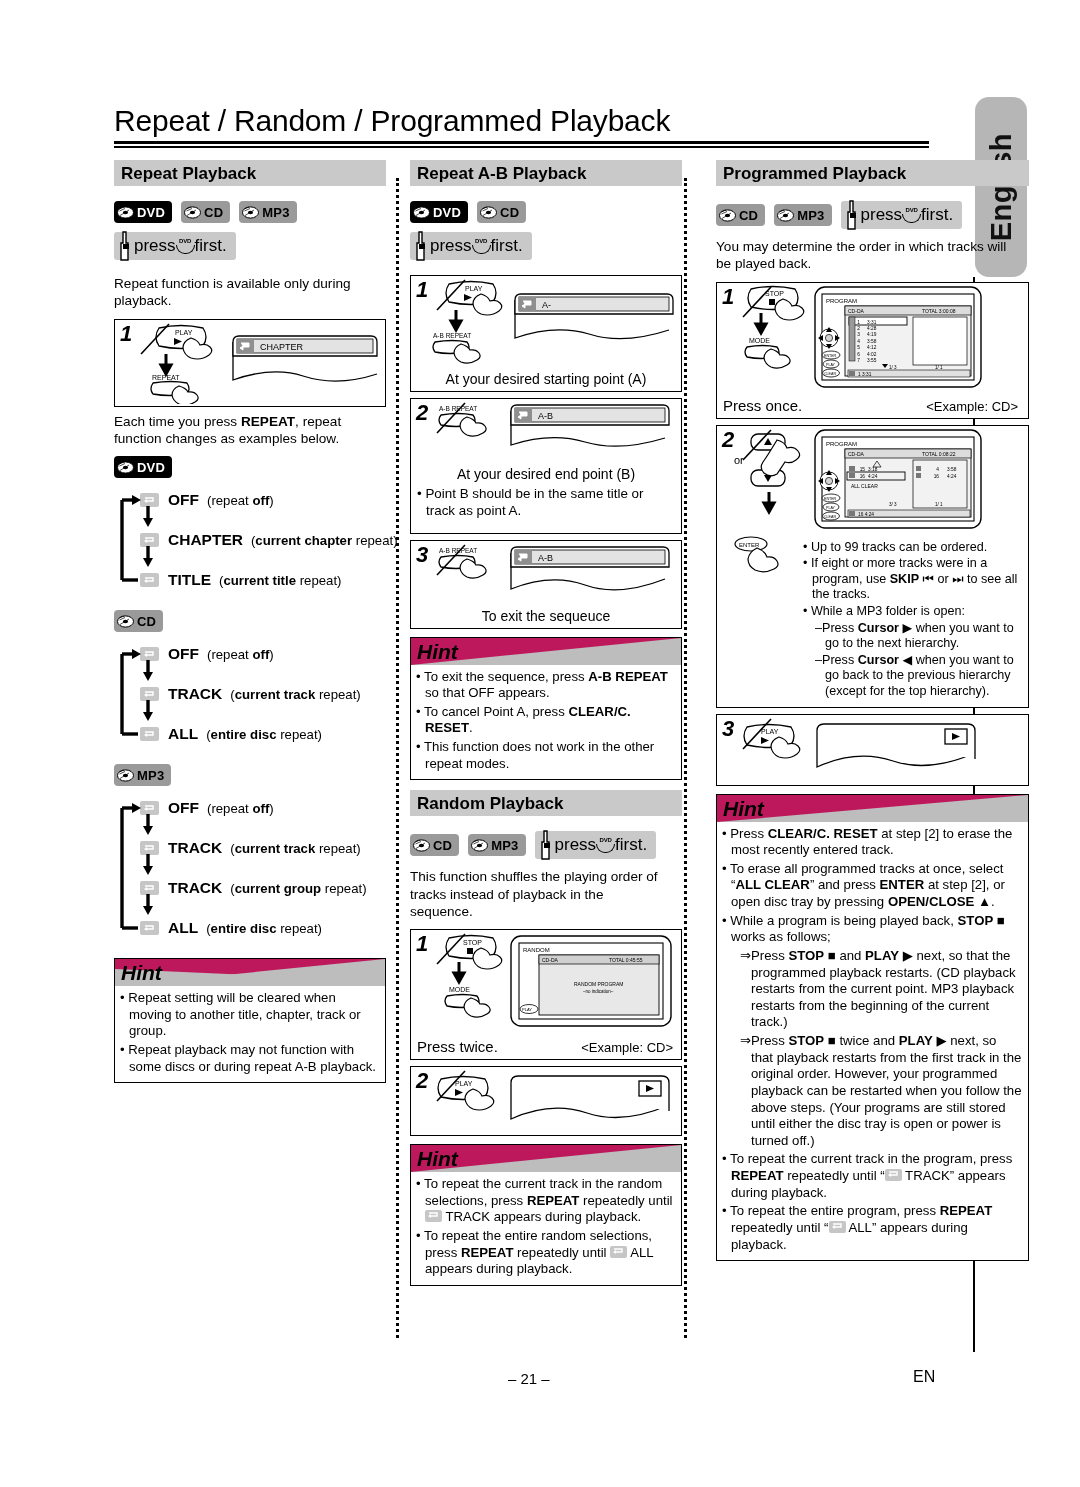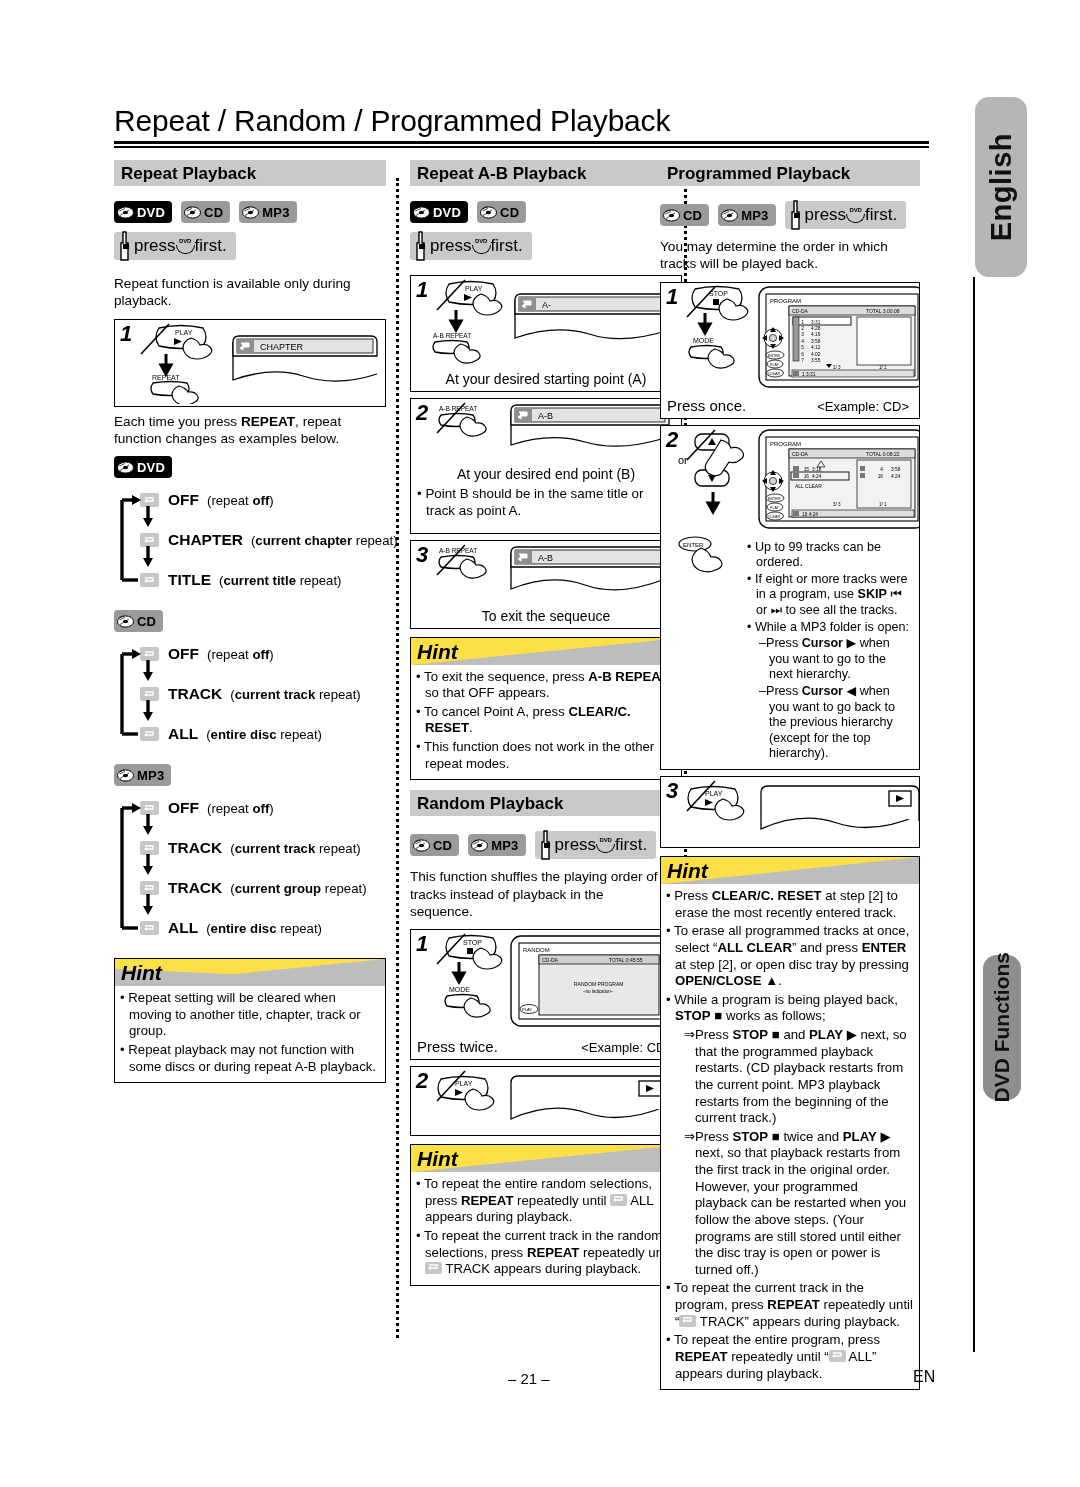--- a/index.html
+++ b/index.html
@@ -23,21 +23,21 @@
   #tab-english{left:975px;top:97px;width:52px;height:180px;}
   #tab-english span{font-size:29px;letter-spacing:0.5px;}
   #tab-dvdfunc{left:983px;top:955px;width:38px;height:145px;background:#8e8e8e;}
   #tab-dvdfunc span{font-size:21px;}
   .edge-line{position:absolute;left:973px;top:277px;width:1.6px;height:1075px;background:#000;}
 
   
   .col{position:absolute;top:160px;}
   #col-left{left:114px;width:272px;}
   #col-mid{left:410px;width:272px;}
-  #col-right{left:660px;width:260px;}
+  #col-right{left:716px;width:313px;}
   .divider{position:absolute;top:178px;width:2px;height:1160px;
            border-left:3px dotted #000;}
   #div1{left:396px;}
   #div2{left:684px;}
 
   
   .sec-head{position:relative;height:30px;margin-bottom:11px;}
   .sec-head .bar{position:absolute;left:0;top:0;width:100%;height:26px;
                  background:#c9c9c9;}
   .sec-head .shadow{position:absolute;left:4px;top:4px;width:100%;height:26px;
@@ -85,21 +85,21 @@
   .rep-icon{width:19px;height:14px;background:#c6c6c6;border-radius:2px;
             display:inline-flex;align-items:center;justify-content:center;
             margin-left:26px;flex:0 0 auto;}
   .flow-label{font-size:15.5px;font-weight:bold;margin-left:9px;white-space:nowrap;}
   .flow-paren{font-size:13.2px;margin-left:8px;white-space:nowrap;}
   .flow-arrows{position:absolute;left:0;top:0;width:100%;height:100%;
                pointer-events:none;}
 
   
   .hint{border:1.6px solid #000;margin-top:8px;margin-bottom:10px;background:#fff;}
-  .hint-head{height:27px;position:relative;overflow:hidden;background:#fde047;}
+  .hint-head{height:27px;position:relative;overflow:hidden;background:#be185d;}
   .hint-head .wedge{position:absolute;left:0;top:0;width:100%;height:100%;}
   .hint-head .txt{position:absolute;left:6px;top:1px;font-size:21px;font-weight:bold;
                   font-style:italic;line-height:25px;z-index:2;}
   .hint-body{padding:4px 6px 5px 5px;}
   .hint-body ul{margin:0;padding:0;list-style:none;}
   .hint-body li{font-size:13.2px;line-height:1.26;margin-bottom:2px;
                 padding-left:9px;text-indent:-9px;}
   .hint-body li.sub{padding-left:20px;text-indent:-11px;margin-left:9px;}
 
   .ricon{display:inline-block;width:17px;height:12px;background:#c6c6c6;
@@ -652,28 +652,28 @@
 
     <div class="hint">
       <div class="hint-head">
         <svg class="wedge" viewBox="0 0 272 27" preserveAspectRatio="none">
           <polygon points="0,27 272,27 272,0" fill="#bdbdbd"></polygon>
         </svg>
         <div class="txt">Hint</div>
       </div>
       <div class="hint-body">
           <ul id="mr-hint">
+            <li>• To repeat the current track in the random selections, press <span class="b">REPEAT</span> repeatedly until <span class="ricon"><svg width="13" height="9" viewBox="0 0 13 9">
+                  <path d="M2 2 h8 v3 h-6" fill="none" stroke="#fff" stroke-width="1.4"></path>
+                  <path d="M4 3 l0 4 l-3 -2 Z" fill="#fff"></path>
+                </svg></span> TRACK appears during playback.</li>
             <li>• To repeat the entire random selections, press <span class="b">REPEAT</span> repeatedly until <span class="ricon"><svg width="13" height="9" viewBox="0 0 13 9">
                   <path d="M2 2 h8 v3 h-6" fill="none" stroke="#fff" stroke-width="1.4"></path>
                   <path d="M4 3 l0 4 l-3 -2 Z" fill="#fff"></path>
                 </svg></span> ALL appears during playback.</li>
-            <li>• To repeat the current track in the random selections, press <span class="b">REPEAT</span> repeatedly until <span class="ricon"><svg width="13" height="9" viewBox="0 0 13 9">
-                  <path d="M2 2 h8 v3 h-6" fill="none" stroke="#fff" stroke-width="1.4"></path>
-                  <path d="M4 3 l0 4 l-3 -2 Z" fill="#fff"></path>
-                </svg></span> TRACK appears during playback.</li>
           </ul>
         </div>
     </div>
   </div>
 
   <div class="col" id="col-right">
 
     <div class="sec-head">
       <div class="shadow"></div>
         <div class="bar"></div>

